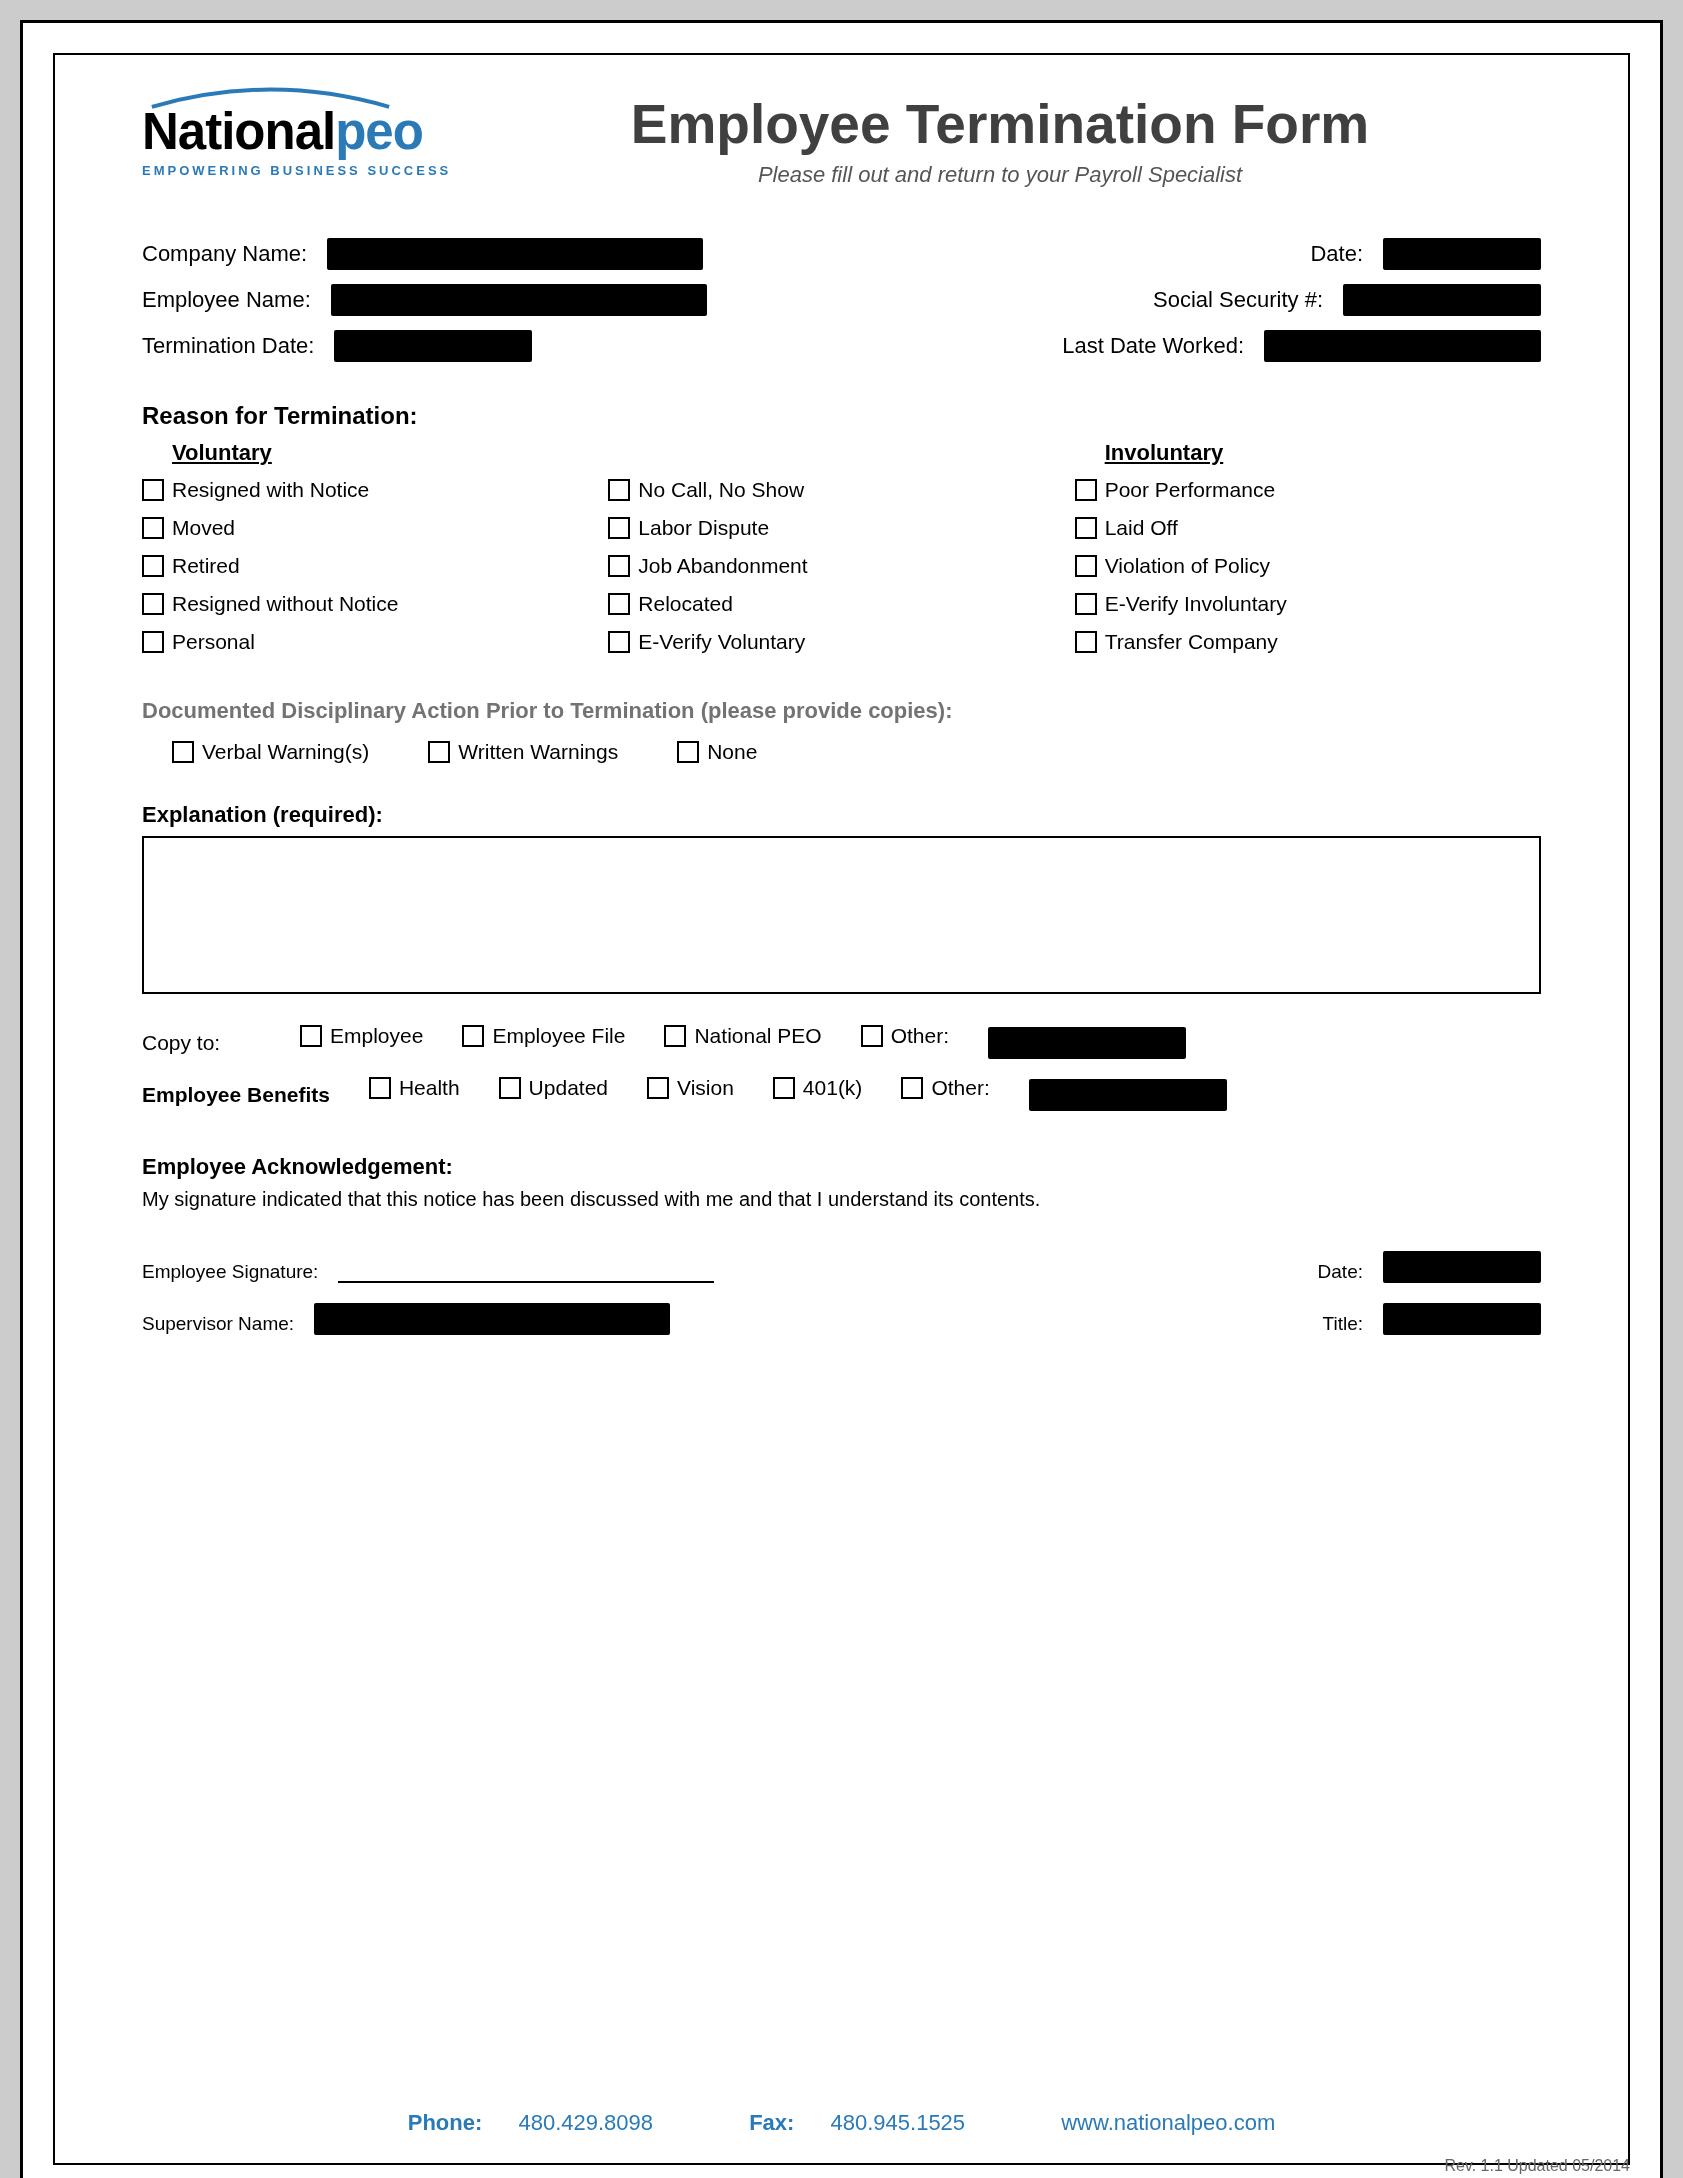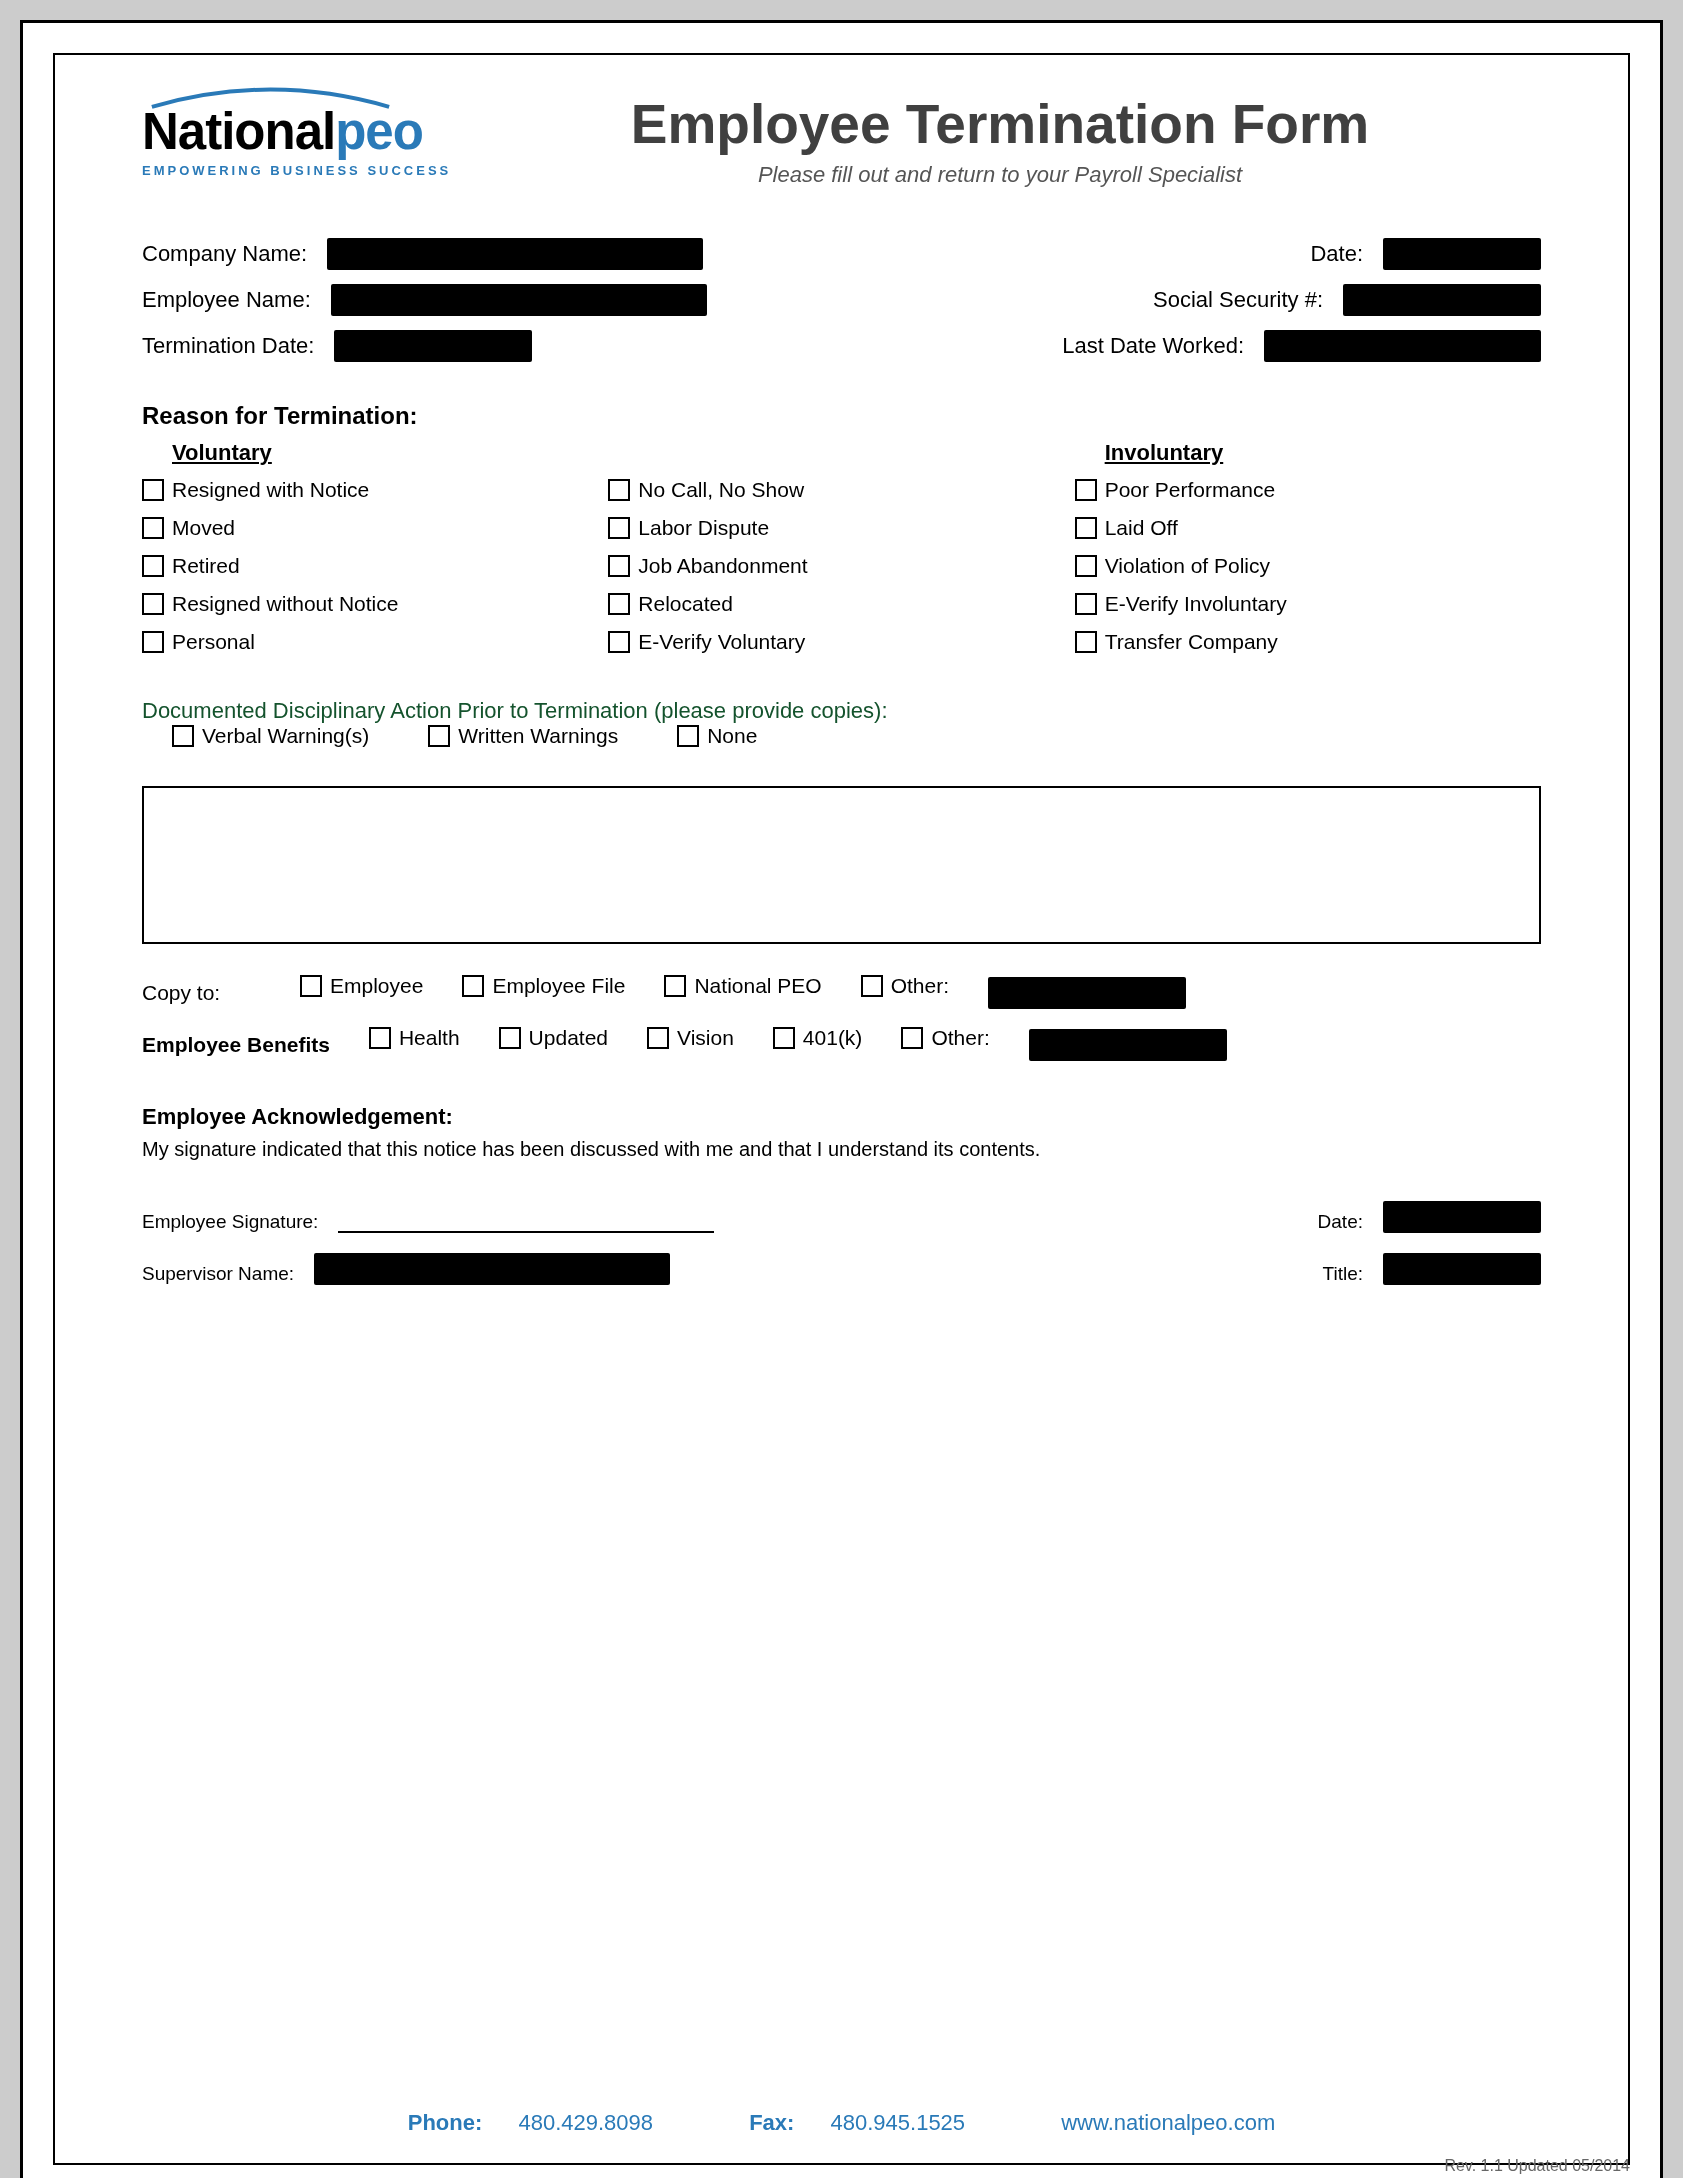--- a/index.html
+++ b/index.html
@@ -149,23 +149,23 @@
       flex-shrink: 0;
       background: #fff;
     }
 
     
     .disciplinary-section {
       margin-bottom: 24px;
     }
     .disciplinary-title {
       font-size: 22px;
-      font-weight: normal;
-      color: #14532d;
-      margin-bottom: 0;
+      font-weight: bold;
+      color: #737373;
+      margin-bottom: 16px;
     }
     .disciplinary-checks {
       display: flex;
       gap: 59px;
       padding-left: 30px;
     }
 
     
     .explanation-section {
       margin-bottom: 30px;
@@ -411,20 +411,21 @@
         <span>Written Warnings</span>
       </div>
       <div class="checkbox-item">
         <span class="checkbox-box"></span>
         <span>None</span>
       </div>
     </div>
   </div>
 
   <div class="explanation-section">
+    <div class="explanation-label">Explanation (required):</div>
     <div class="explanation-box"></div>
   </div>
 
   <div class="copy-section">
 
     <div class="copy-row">
       <span class="copy-label-normal">Copy to:</span>
       <div class="checkbox-item">
         <span class="checkbox-box"></span>
         <span>Employee</span>

